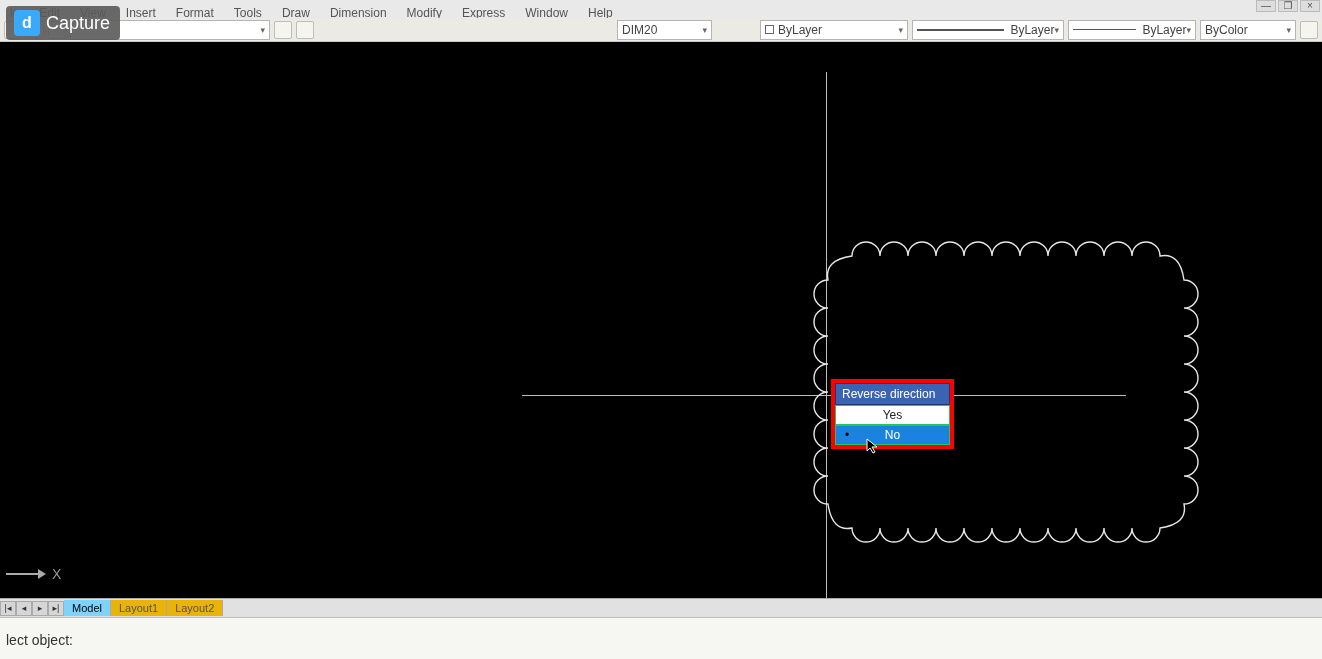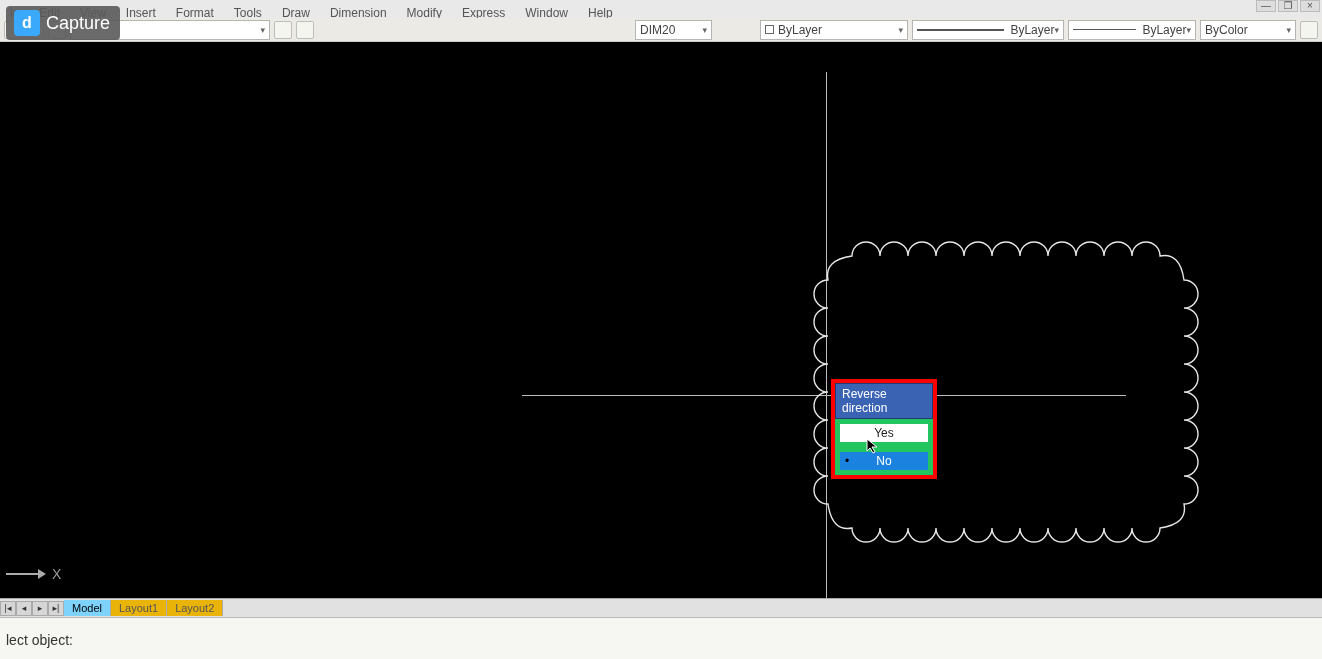--- a/index.html
+++ b/index.html
@@ -49,24 +49,24 @@
   .instr .yel  { color:#ffff00; }
   .line2 { padding-left:248px; }
   .line3 { padding-left:248px; }
 
   
   .cloud { position:absolute; top:204px; left:822px; width:368px; height:286px; pointer-events:none; }
   .cloud svg { width:100%; height:100%; overflow:visible; }
   .cloud path { fill:none; stroke:#e6e6e6; stroke-width:1.4; }
 
   
-  .popup-wrap { position:absolute; top:379px; left:831px; width:106px; border:4px solid red; z-index:30; }
+  .popup-wrap { position:absolute; top:379px; left:831px; width:123px; border:4px solid red; z-index:30; }
   .popup-title { background:#3a64b3; color:#fff; font-size:12px; padding:3px 6px; border:1px solid #203a6d; }
   .popup-opt { background:#fff; color:#222; font-size:12px; text-align:center; padding:2px 0;
-               border:5px solid #22c55e; }
+               border:1px solid #22c55e; }
   .popup-opt.sel { background:#1b82e0; color:#fff; }
   .popup-opt.sel::before { content:"\2022"; color:#000; position:absolute; left:10px; }
   .cursor { position:absolute; top:438px; left:866px; width:16px; height:16px; z-index:40; }
   .cursor svg { width:100%; height:100%; }
 
   
   .ucs { position:absolute; left:6px; bottom:75px; color:#999; font-size:14px;
          display:flex; align-items:center; gap:6px; }
 
   .tabstrip { position:absolute; bottom:42px; left:0; right:0; height:19px; background:#e1e1e1;
@@ -111,21 +111,21 @@
 <div class="toolbar">
   <div class="tb-btn"></div>
   <div class="tb-btn"></div>
   <div class="tb-btn"></div>
   <div class="tb-combo" style="width:200px;">
     <span class="arrow">▾</span>
   </div>
   <div class="tb-btn"></div>
   <div class="tb-btn"></div>
   <div style="flex:1"></div>
-  <div class="tb-combo" style="width:77px;">
+  <div class="tb-combo" style="width:95px;">
     <span>DIM20</span>
     <span class="arrow">▾</span>
   </div>
   <div style="width:40px"></div>
   <div class="tb-combo" style="width:148px;">
     <span class="tb-sq"></span>
     <span>ByLayer</span>
     <span class="arrow">▾</span>
   </div>
   <div class="tb-combo" style="width:152px;">

